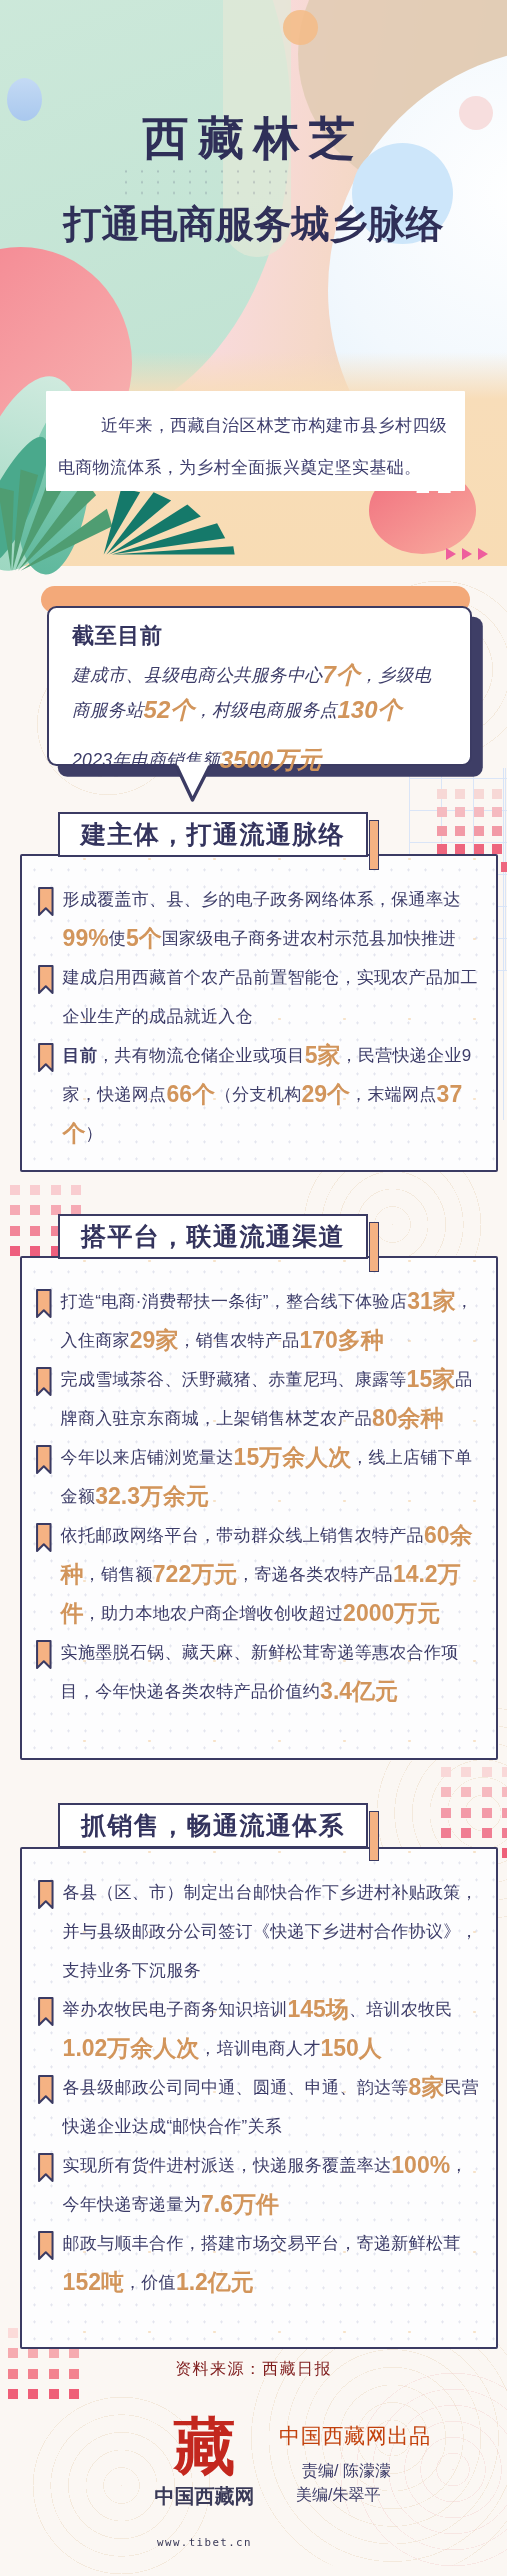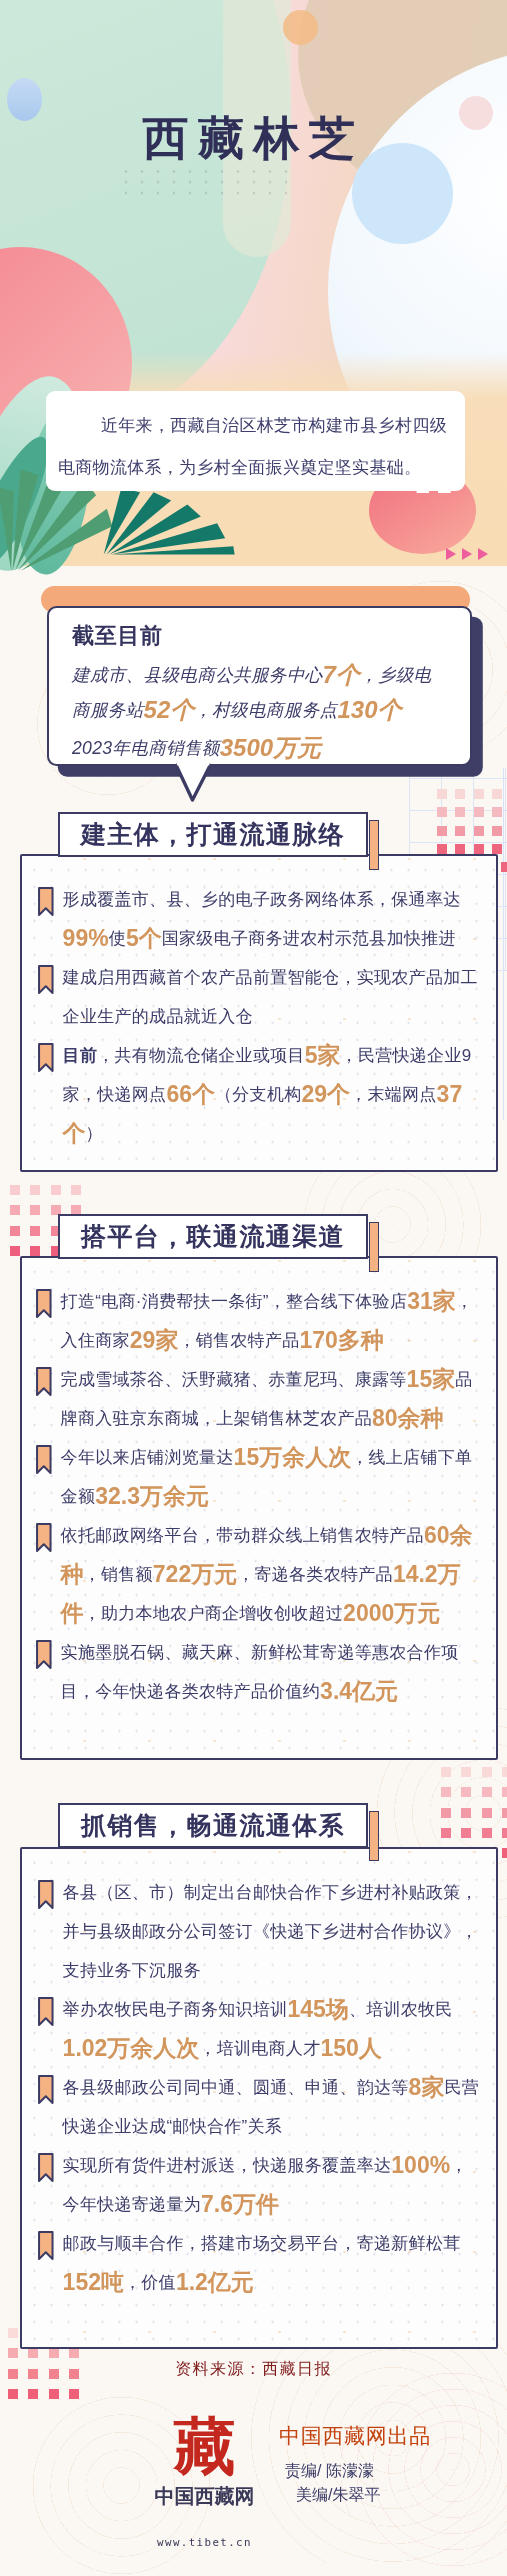--- a/index.html
+++ b/index.html
@@ -33,21 +33,21 @@
         background:linear-gradient(180deg,#8ed3ba,#5fb89d);}
   .leaf3{left:-9.5px;top:430px;width:42px;height:142px;transform:rotate(26deg);
         border-radius:50% 50% 45% 55%/62% 58% 42% 38%;background:#4aa98c;}
   .title1{left:0;top:108px;width:507px;text-align:center;font-size:46px;font-weight:900;
         letter-spacing:9.5px;color:#2f2f58;white-space:nowrap;}
   .title2{left:0;top:199px;width:507px;text-align:center;font-size:38px;font-weight:900;
         letter-spacing:0;color:#2f2f58;white-space:nowrap;}
   .dotgrid{left:118px;top:166px;width:183px;height:35px;opacity:.8;
         background:radial-gradient(circle,rgba(60,60,100,.28) 1px,transparent 1.2px);
         background-size:16px 10.8px;}
-  .intro-card{left:46px;top:391px;width:419px;height:100px;background:#ffffff;border-radius:9px;
+  .intro-card{left:46px;top:391px;width:419px;height:100px;background:#ffffff;border-radius:1px;
         padding-top:13.5px;box-sizing:border-box;z-index:2;}
   .intro-card .ln{font-size:17px;line-height:42px;letter-spacing:0.3px;color:#3e3e6d;white-space:nowrap;}
   .intro-card .ln1{padding-left:55px;}
   .intro-card .ln2{padding-left:12px;}
   .quote-circle{left:369px;top:467px;width:107px;height:87px;border-radius:50%;
         background:linear-gradient(145deg,#f06f7e,#f9ab9e);}
   .quote-mark{left:410px;top:452px;font-family:"DejaVu Serif","Liberation Serif",serif;
         font-weight:900;font-size:95px;line-height:1.1;color:#ffffff;}
   .arrows{left:446px;top:548px;display:flex;gap:6px;}
   .tri{width:0;height:0;border-left:10px solid #ee5e9d;border-top:6.8px solid transparent;border-bottom:6.8px solid transparent;}
@@ -62,21 +62,21 @@
   .vline{left:503px;top:768px;width:1.4px;height:352px;background:#d7e4f8;z-index:0;}
   .sq{width:9.5px;height:9.5px;z-index:0;}
 
   
   .capsule{left:41px;top:586px;width:429px;height:27px;border-radius:13.5px;background:#f3a979;z-index:2;}
   .sum-card{left:47px;top:606px;width:425px;height:160px;background:#ffffff;border:2px solid #3b3b63;
         border-radius:9.5px;box-shadow:10.8px 10.8px 0 #3e3e66;z-index:3;box-sizing:border-box;
         padding:8px 23px 0 23px;}
   .sum-card h2{margin:5.4px 0 6.8px 0;font-size:22px;font-weight:800;letter-spacing:0.7px;color:#34345e;}
   .sum-card p{margin:0;font-size:17.6px;line-height:35px;letter-spacing:0.3px;color:#3c3c68;font-style:italic;}
-  .sum-card p + p{margin-top:3px;}
+  .sum-card p + p{margin-top:15px;}
   .sum-card .em{font-size:24px;}
   .tail{left:170px;top:762px;z-index:4;}
 
   
   .heading-box{left:58px;width:310px;height:45px;background:#ffffff;border:2px solid #3b3b63;
         display:flex;align-items:center;justify-content:center;font-size:25px;font-weight:800;
         letter-spacing:1.4px;color:#34345e;z-index:3;box-sizing:border-box;}
   .heading-bar{left:369px;width:10px;height:50px;background:#f5b283;border:1.4px solid #3b3b63;
         box-sizing:border-box;z-index:3;}
   .panel{left:20px;width:478px;background-color:#fdfdfe;border:2.7px solid #3b3b63;border-radius:2px;
@@ -91,40 +91,41 @@
   .strong{font-weight:800;}
 
   
   .source{left:0;top:2359px;width:507px;text-align:center;font-size:16px;letter-spacing:1.4px;color:#7f1d1d;z-index:2;}
   .logo-glyph{left:154px;top:2416px;width:101px;text-align:center;font-size:62px;line-height:1;
         font-weight:700;color:#c3271e;z-index:2;}
   .logo-name{left:137px;top:2483px;width:135px;text-align:center;font-size:20px;font-weight:700;color:#3a3a58;z-index:2;}
   .logo-url{left:137px;top:2506px;width:135px;text-align:center;font-size:10.8px;letter-spacing:1.4px;
         font-family:"DejaVu Sans Mono","Liberation Mono",monospace;color:#3a3a58;z-index:2;margin-top:30px;}
   .produced{left:279px;top:2422px;font-size:21px;letter-spacing:0.7px;color:#c2410c;z-index:2;}
-  .editor{left:285px;top:2461px;font-size:16px;color:#3c3c68;z-index:2;}
+  .editor{left:302px;top:2461px;font-size:16px;color:#3c3c68;z-index:2;}
   .designer{left:296px;top:2485px;font-size:16px;color:#3c3c68;z-index:2;}
 </style>
 </head>
 <body>
 
 <div class="page">
 
   <div class="hero">
     <div class="abs mint-blob"></div>
     <div class="abs sage-band"></div>
     <div class="abs tan-circle"></div>
     <div class="abs bigwhite-circle"></div>
     <div class="abs innerblue-circle"></div>
     <div class="abs blue-dot"></div>
     <div class="abs orange-dot"></div>
     <div class="abs pinkpale-dot"></div>
 
     <div class="abs title1">西藏林芝</div>
     <div class="abs dotgrid"></div>
+    <div class="abs title2">打通电商服务城乡脉络</div>
 
     <div class="abs peach-band"></div>
     <div class="abs pink-blob"></div>
 
     <div class="abs intro-card">
       <div class="ln ln1">近年来，西藏自治区林芝市构建市县乡村四级</div>
       <div class="ln ln2">电商物流体系，为乡村全面振兴奠定坚实基础。</div>
     </div>
 
     <div class="abs leaf1"></div>

